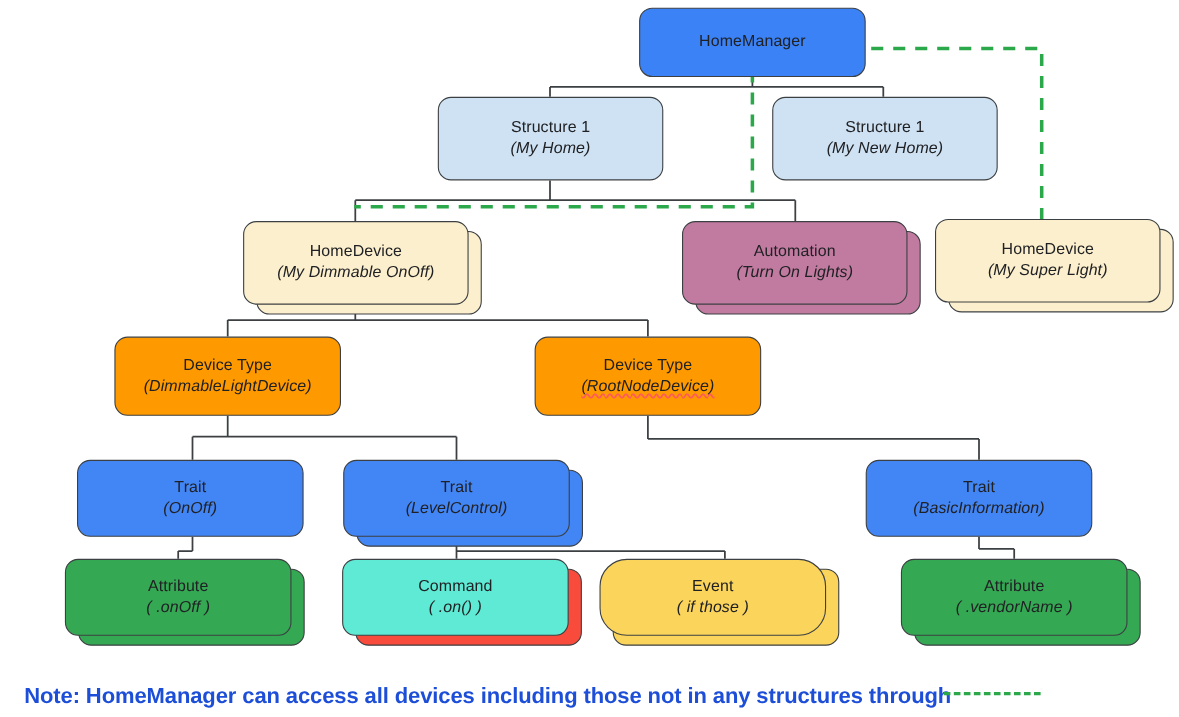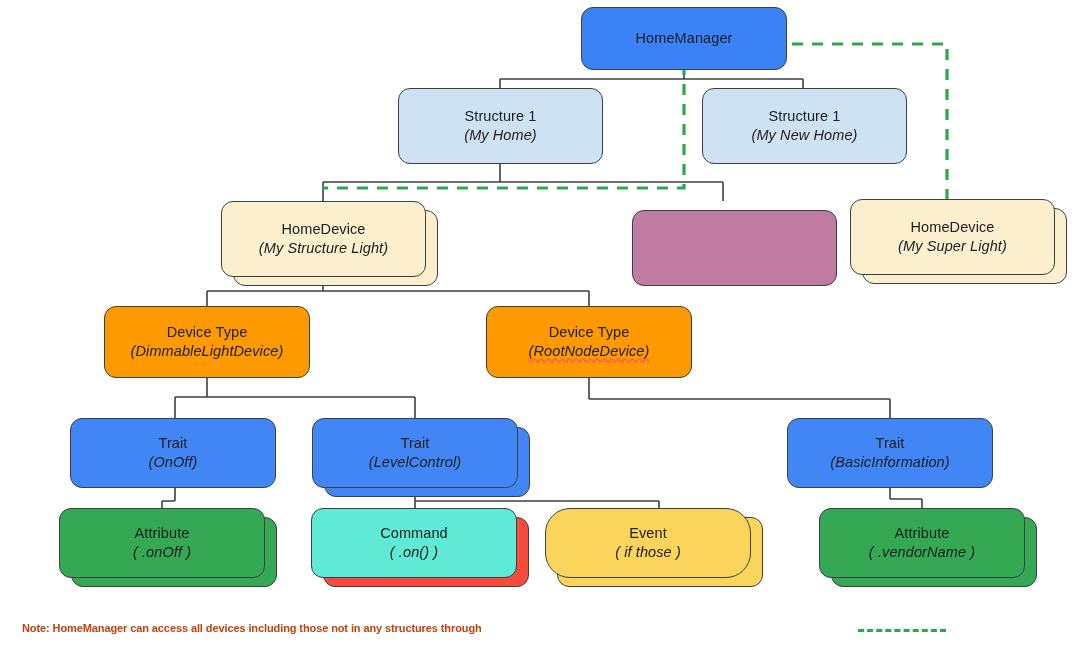--- a/index.html
+++ b/index.html
@@ -34,21 +34,21 @@
   }
   .squiggle{
     text-decoration:underline wavy #ff5a5a;
     text-decoration-skip-ink:none;
     text-underline-offset:2px;
   }
 
   
   .note{
     position:absolute;left:22px;top:622px;
-    font-size:11px;font-weight:700;color:#c2410c;
+    font-size:20px;font-weight:700;color:#1d4ed8;
     letter-spacing:-.1px;white-space:nowrap;
   }
   .note-dash{
     position:absolute;left:858px;top:629px;width:88px;height:0;
     border-top:3.4px dashed #2aa84a;
   }
 </style>
 </head>
 <body>
 
@@ -90,24 +90,28 @@
   </div>
 
   <div class="node" style="left:702px;top:88px;width:205px;height:76px;background:#cfe2f3;">
     <span class="l1">Structure 1</span>
     <span class="l2">(My New Home)</span>
   </div>
 
   <div class="stack" style="left:233px;top:210px;width:205px;height:76px;background:#fcefcd;"></div>
   <div class="node" style="left:221px;top:201px;width:205px;height:76px;background:#fcefcd;">
     <span class="l1">HomeDevice</span>
-    <span class="l2">(My Structure Light)</span>
+    <span class="l2">(My Dimmable OnOff)</span>
   </div>
 
   <div class="stack" style="left:632px;top:210px;width:205px;height:76px;background:#c27ba0;"></div>
+  <div class="node" style="left:620px;top:201px;width:205px;height:76px;background:#c27ba0;">
+    <span class="l1">Automation</span>
+    <span class="l2">(Turn On Lights)</span>
+  </div>
 
   <div class="stack" style="left:862px;top:208px;width:205px;height:76px;background:#fcefcd;"></div>
   <div class="node" style="left:850px;top:199px;width:205px;height:76px;background:#fcefcd;">
     <span class="l1">HomeDevice</span>
     <span class="l2">(My Super Light)</span>
   </div>
 
   <div class="node" style="left:104px;top:306px;width:206px;height:72px;background:#ff9900;">
     <span class="l1">Device Type</span>
     <span class="l2">(DimmableLightDevice)</span>

